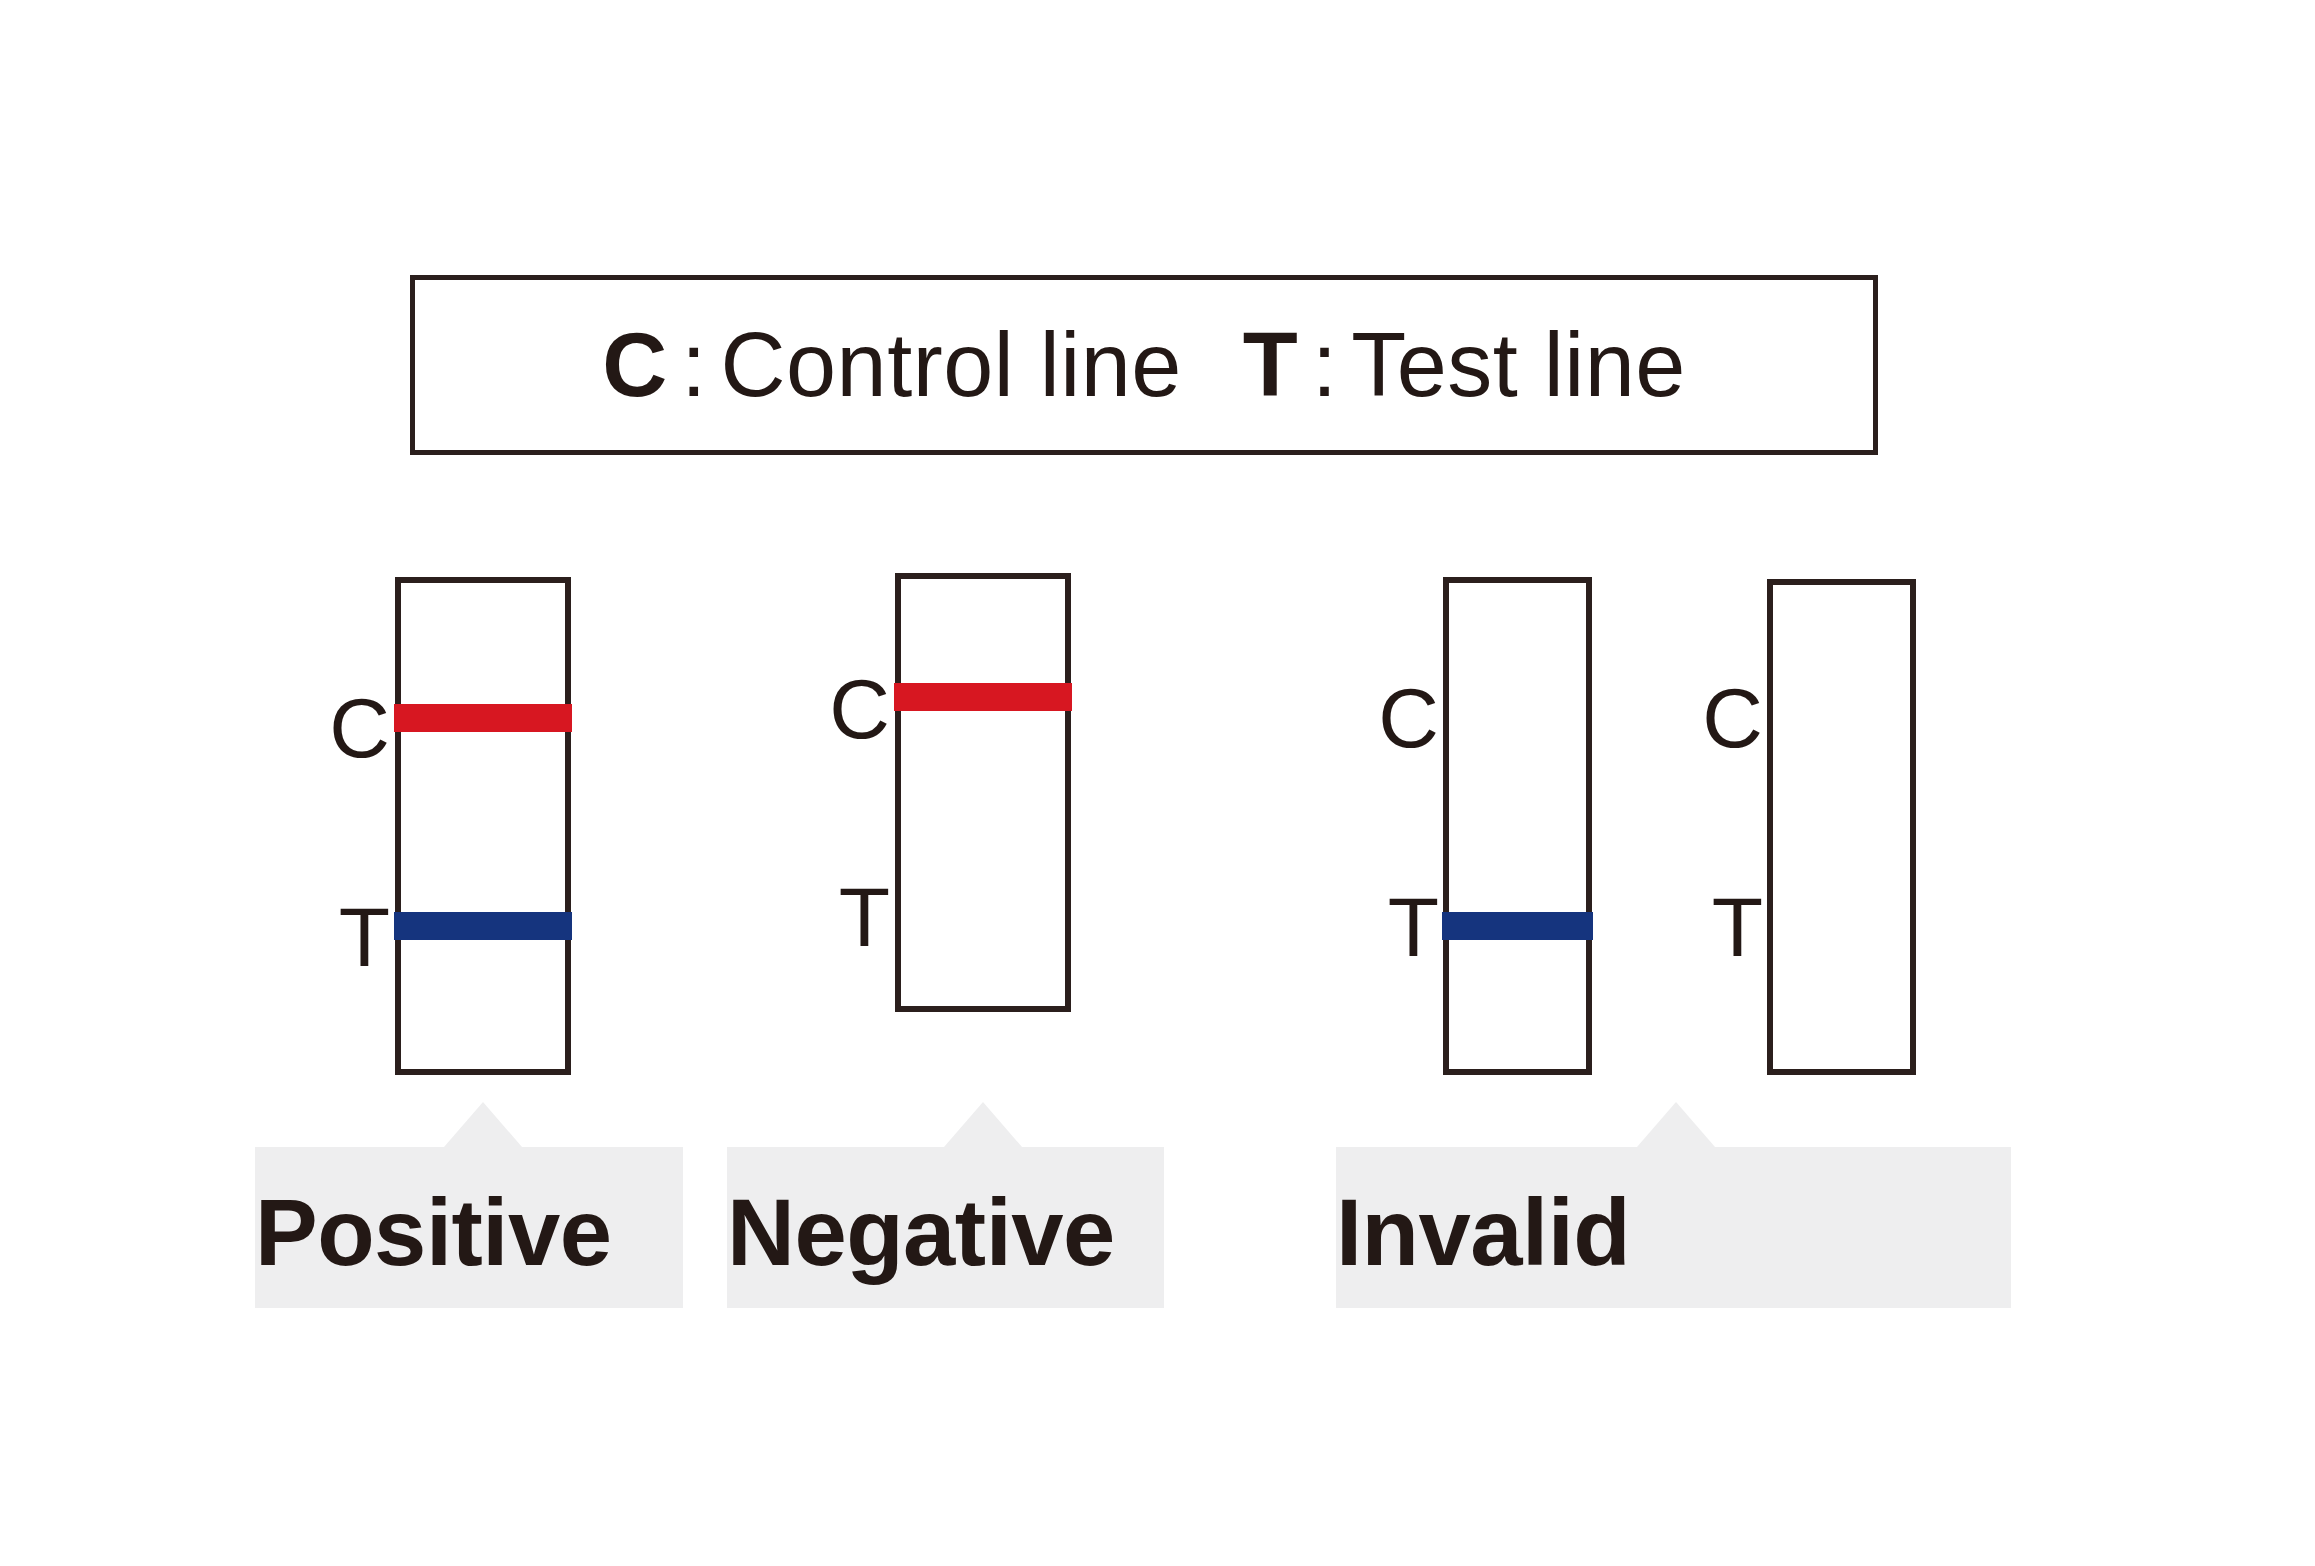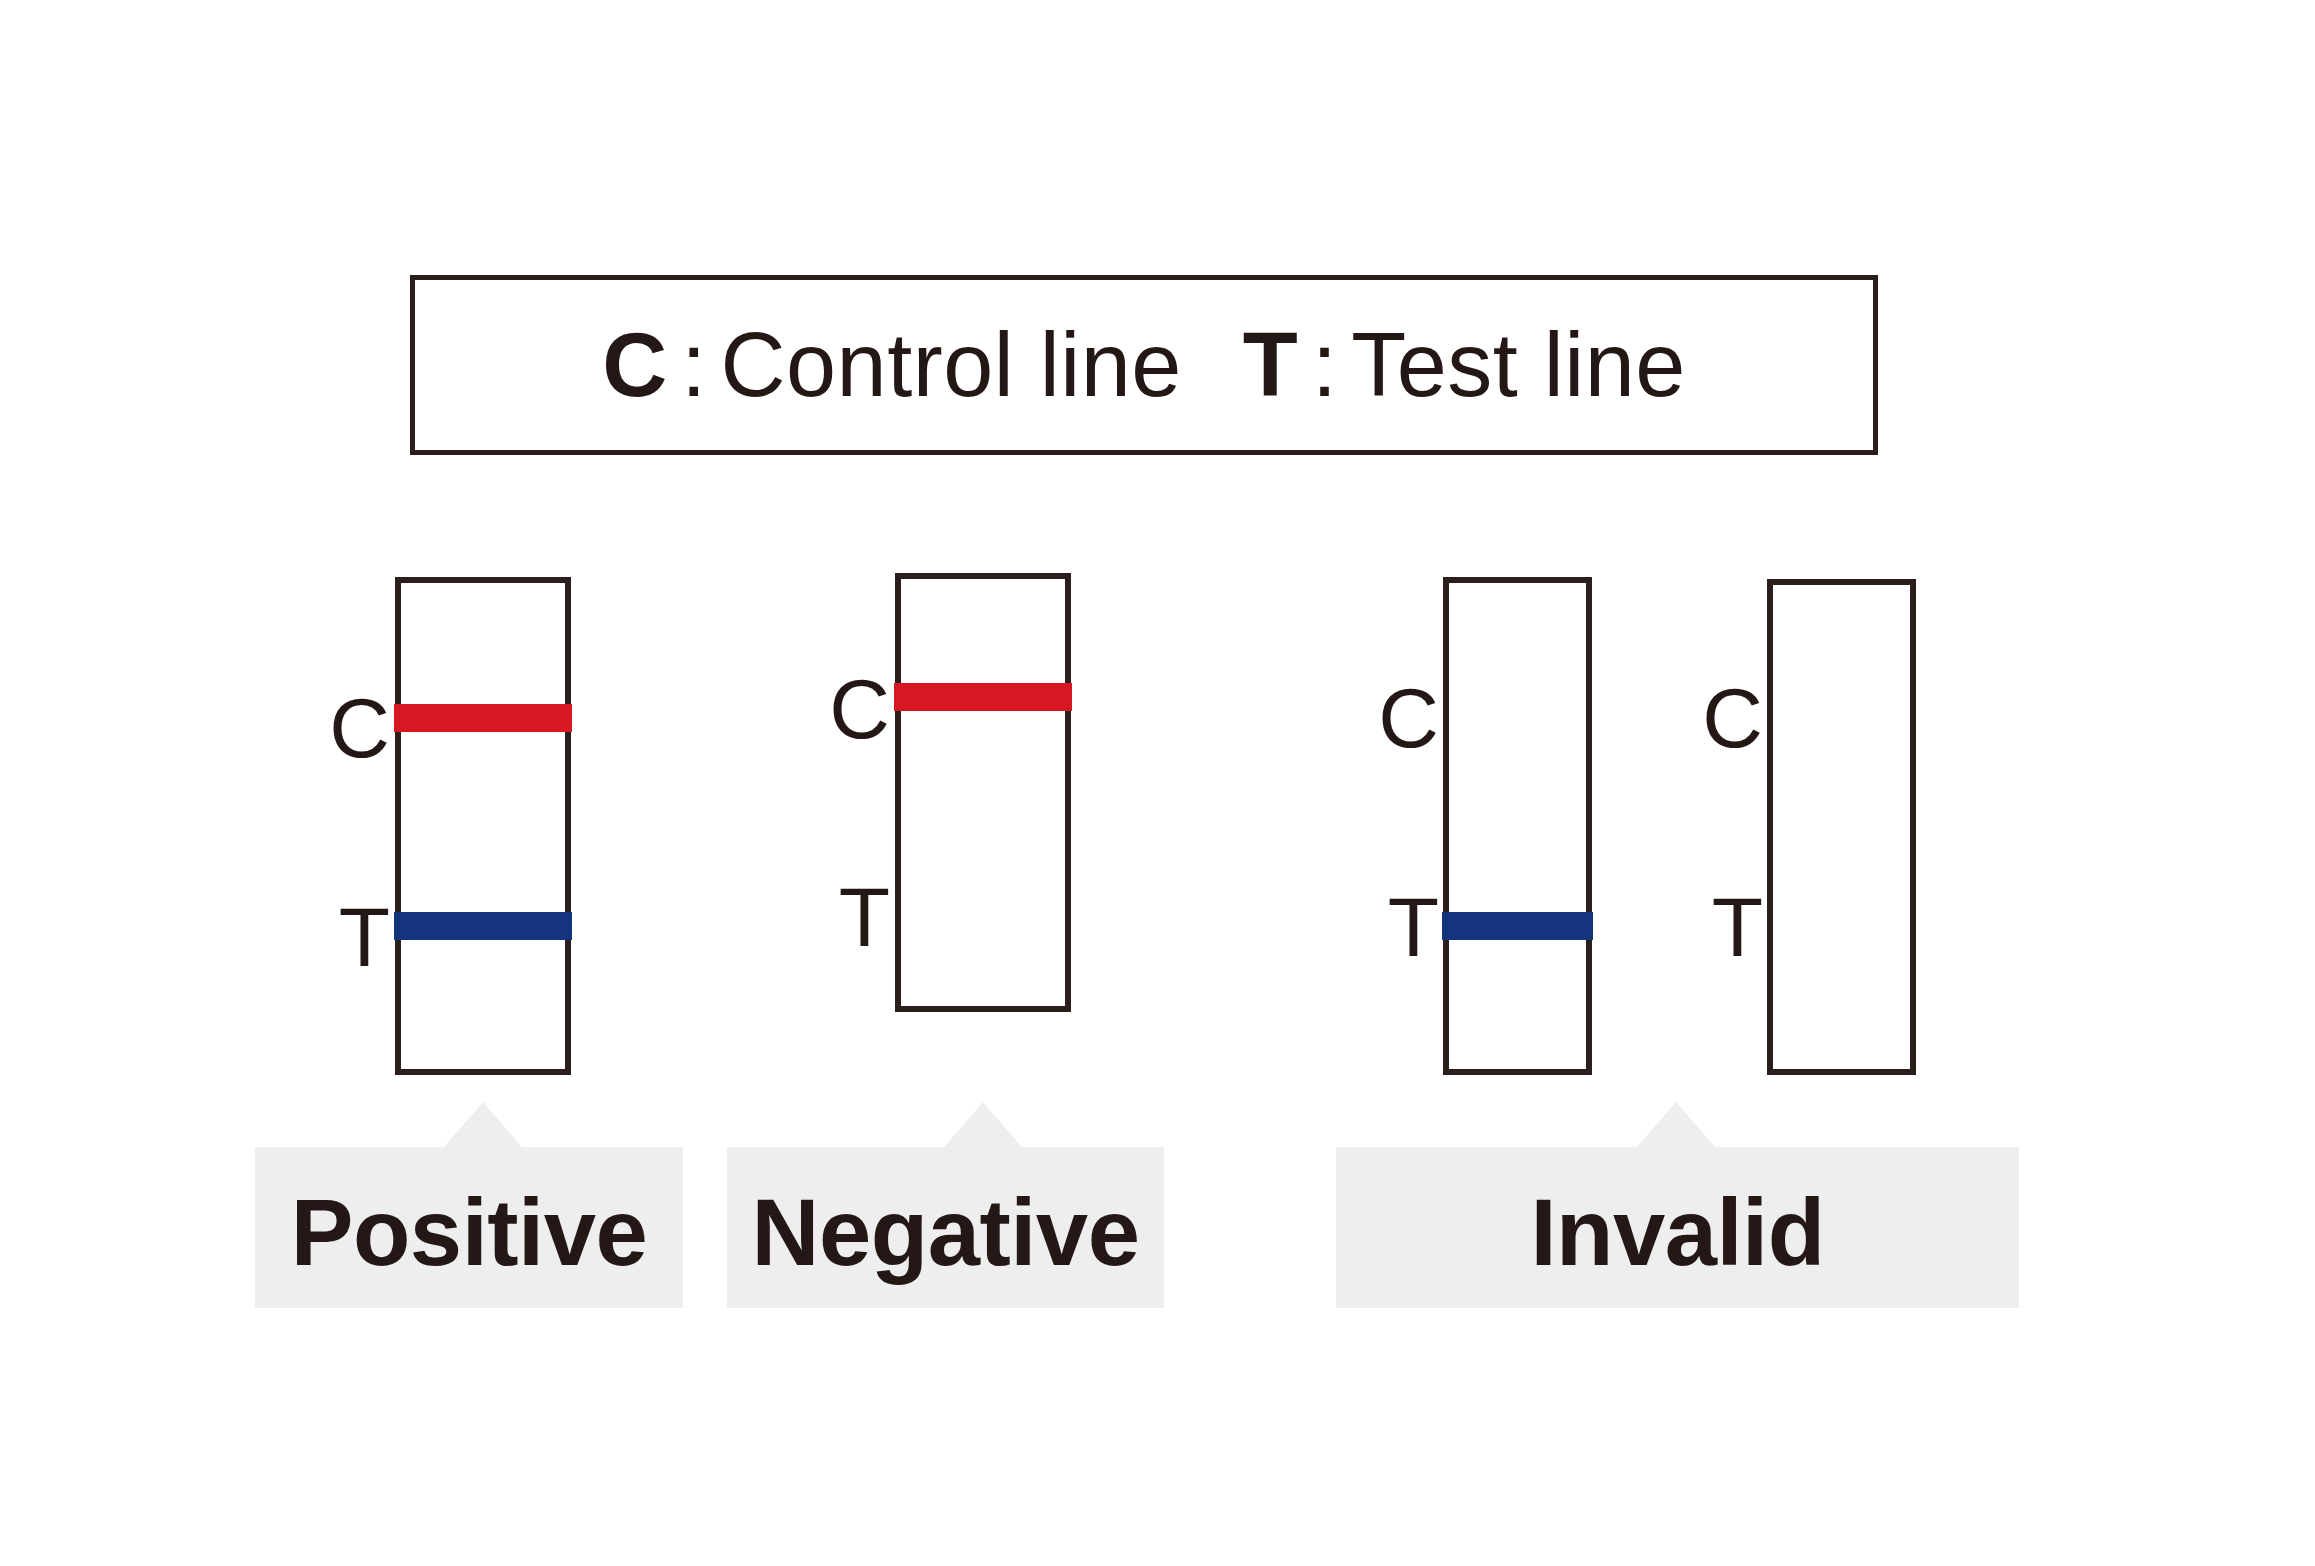--- a/index.html
+++ b/index.html
@@ -82,21 +82,20 @@
 
   
   .callout {
     position: absolute;
     background: #eeeeef;
   }
   .callout-label {
     position: absolute;
     left: 0;
     right: 0;
-    text-align: center;
     color: #231815;
     font-size: 94px;
     font-weight: 700;
     line-height: 1;
     letter-spacing: -0.5px;
   }
   .pointer {
     position: absolute;
     width: 0;
     height: 0;
@@ -157,18 +156,18 @@
   <div class="strip" style="left:1443px; top:577px; width:149px; height:498px;">
     <div class="band band-test" style="top:329px;"></div>
   </div>
 
   <div class="strip-label" style="left:1675px; top:676px;">C</div>
   <div class="strip-label" style="left:1675px; top:885px;">T</div>
 
   <div class="strip" style="left:1767px; top:579px; width:149px; height:496px;"></div>
 
   <div class="pointer" style="left:1637px; top:1102px;"></div>
-  <div class="callout" style="left:1336px; top:1147px; width:675px; height:161px;padding-left:8px;">
+  <div class="callout" style="left:1336px; top:1147px; width:675px; height:161px;">
     <div class="callout-label" style="top:39px;">Invalid</div>
   </div>
 
 </div>
 
 
 </body></html>

